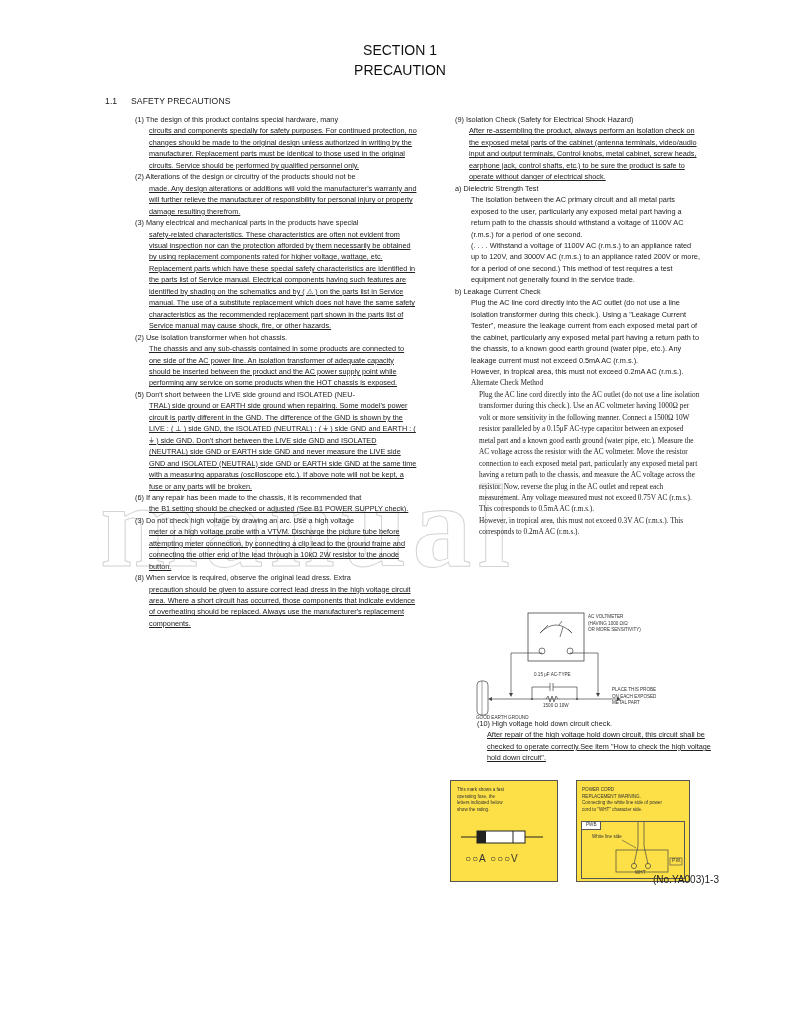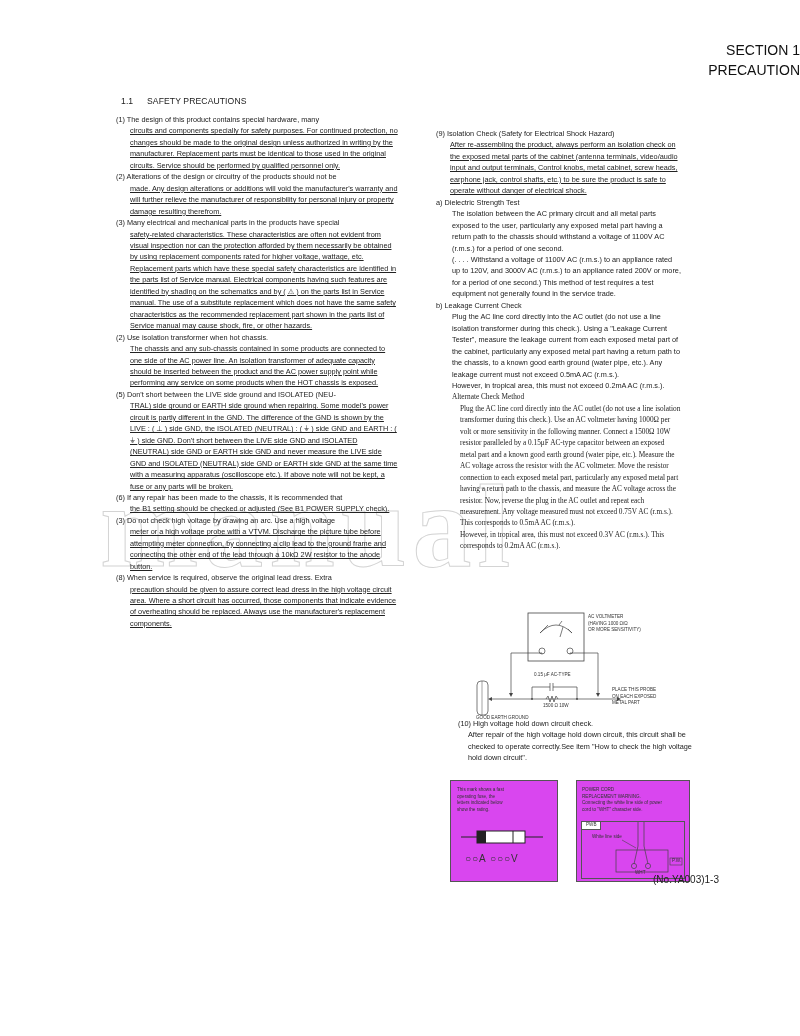--- a/index.html
+++ b/index.html
@@ -1,35 +1,35 @@
 <!DOCTYPE html>
 <html><head>
 <meta charset="utf-8">
 <style>
   html, body { margin:0; padding:0; background:#ffffff; }
   body { width:800px; height:1036px; position:relative; overflow:hidden;
          font-family:"Liberation Sans", sans-serif; color:#1a1a1a; }
-  .title { position:absolute; left:0; width:800px; text-align:right; font-size:14px; color:#111; }
+  .title { position:absolute; left:0; width:800px; text-align:center; font-size:14px; color:#111; }
   #t1 { top:42px; }
   #t2 { top:62px; }
   .sec { position:absolute; left:105px; top:96px; font-size:8.6px; letter-spacing:0.1px; }
-  .sec span.num { display:inline-block; width:26px;margin-left:16px; }
-  .col { position:absolute; font-size:7.3px; line-height:11.45px; color:#222; }
+  .sec span.num { display:inline-block; width:26px; }
+  .col { position:absolute; font-size:7.3px; line-height:11.45px; color:#222;margin-left:19px; }
   #left { left:116px; top:114px; width:282px; }
-  #right { left:436px; top:128px; width:246px; }
+  #right { left:436px; top:114px; width:246px; }
   .item { margin:0; }
   .item .head { display:block; }
   .item .body { display:block; padding-left:14px;text-decoration:underline; }
   .sub { display:block; }
   .sub .body { padding-left:16px; display:block; }
   .watermark { position:absolute; left:100px; top:474px; width:610px; height:106px;
       font-size:118px; line-height:106px; font-weight:bold; color:transparent;
       -webkit-text-stroke:1px #d4d4d4; letter-spacing:6px; pointer-events:none; font-family:"Liberation Serif", serif; }
   .diagram { position:absolute; }
-  .box { position:absolute; border:1px solid #555; background:#d946ef; }
+  .box { position:absolute; border:1px solid #555; background:#fde047; }
   .tiny { font-size:4.6px; line-height:6.6px; color:#333; }
   .footer { position:absolute; right:81px; top:874px; font-size:10px; color:#222; }
 </style>
 </head>
 <body>
 
 <div class="title" id="t1">SECTION 1</div>
 <div class="title" id="t2">PRECAUTION</div>
 
 <div class="sec">
@@ -133,21 +133,21 @@
   <div class="tiny" style="position:absolute; left:142px; top:82px;">
     <div>PLACE THIS PROBE</div>
     <div>ON EACH EXPOSED</div>
     <div>METAL PART</div>
   </div>
   <div class="tiny" style="position:absolute; left:6px; top:110px;">GOOD EARTH GROUND</div>
 </div>
 
 <div class="col" style="left:458px; top:718px; width:236px;">
   <span class="head" style="display:block;">(10) High voltage hold down circuit check.</span>
-  <span class="body" style="display:block; padding-left:10px;">After repair of the high voltage hold down circuit, this circuit shall be checked to operate correctly.See item "How to check the high voltage hold down circuit".</span>
+  <span class="body" style="display:block; padding-left:10px;text-decoration:underline;">After repair of the high voltage hold down circuit, this circuit shall be checked to operate correctly.See item "How to check the high voltage hold down circuit".</span>
 </div>
 
 <div class="box" style="left:450px; top:780px; width:106px; height:100px;">
   <div class="tiny" style="position:absolute; left:6px; top:6px;">
     <div>This mark shows a fast</div>
     <div>operating fuse, the</div>
     <div>letters indicated below</div>
     <div>show the rating.</div>
   </div>
   <svg style="position:absolute; left:6px; top:46px;" width="90" height="20">

